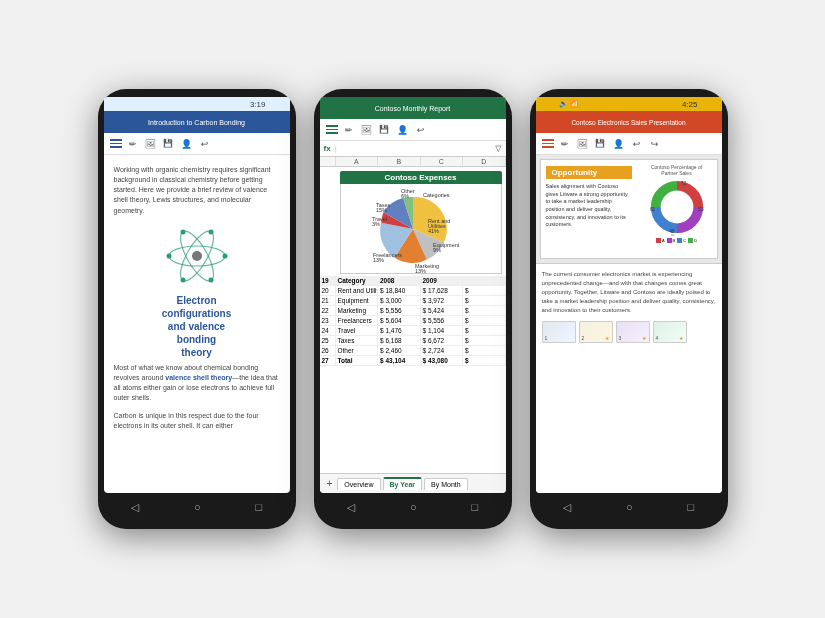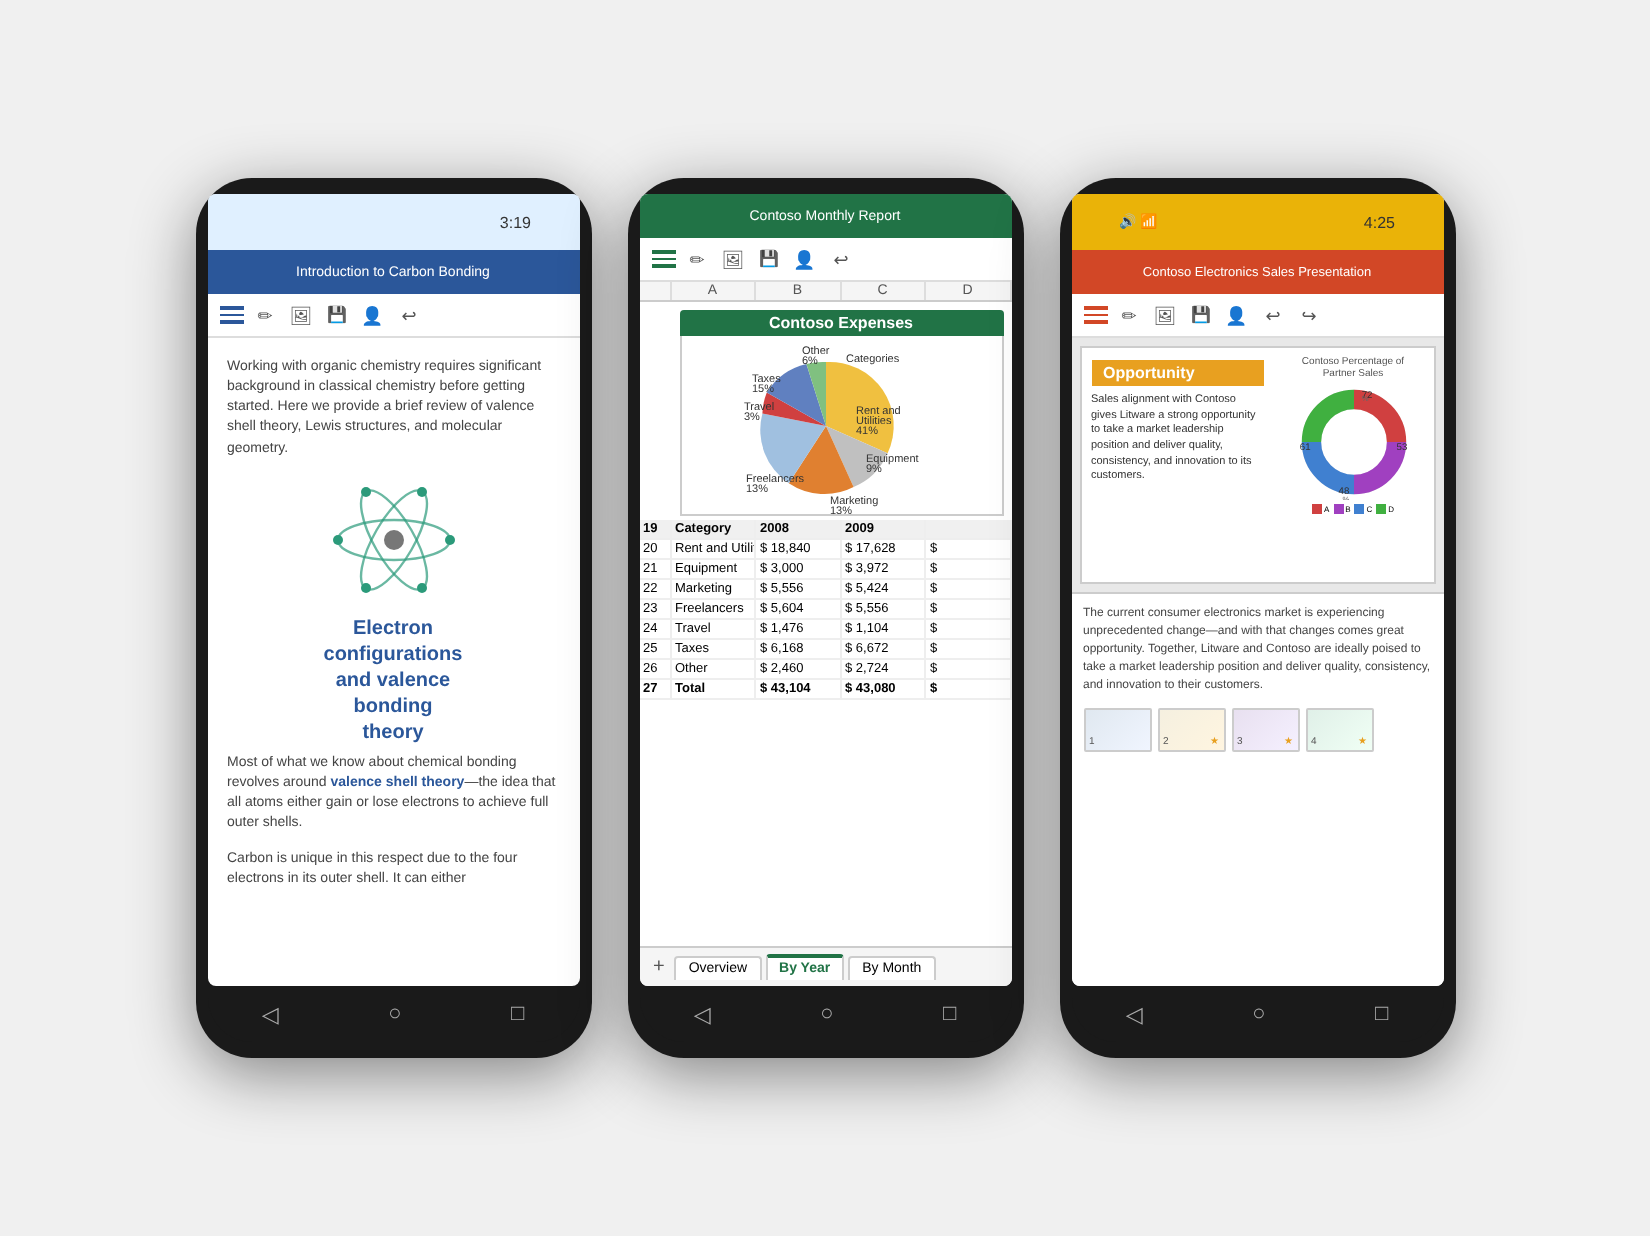--- a/index.html
+++ b/index.html
@@ -47,21 +47,21 @@
 
     
     .status-bar {
       background: #fff;
       display: flex;
       justify-content: flex-end;
       align-items: center;
       padding: 2px 24px;
       font-size: 8px;
       color: #333;
-      height: 28px;
+      height: 14px;
     }
     .status-bar-word { background: #e0f0ff; }
     .status-bar-excel { background: #e8f5e9; }
     .status-bar-ppt { background: #eab308; }
 
     
     .phone-navbar {
       height: 28px;
       background: #1a1a1a;
       display: flex;
@@ -287,21 +287,21 @@
       align-items: center;
       gap: 4px;
       padding: 0 6px;
     }
     .ppt-slide-area {
       padding: 4px;
       background: #e8e8e8;
     }
     .ppt-slide {
       background: #fff;
-      height: 119px;
+      height: 100px;
       border: 1px solid #ccc;
       display: flex;
       overflow: hidden;
     }
     .ppt-slide-left {
       flex: 1;
       padding: 6px 5px;
     }
     .ppt-slide-right {
       width: 80px;
@@ -495,20 +495,25 @@
             <span></span>
             <span></span>
         </div>
         <div class="toolbar-icon">✏</div>
         <div class="toolbar-icon">🖼</div>
         <div class="toolbar-icon" style="font-size:8px;">💾</div>
         <div class="toolbar-icon">👤</div>
         <div class="toolbar-icon">↩</div>
       </div>
 
+      <div class="excel-formula-bar">
+        <span style="color:#217346;font-weight:bold;">fx</span>
+        <span style="color:#ccc;">|</span>
+        <span style="margin-left:auto;color:#555;">▽</span>
+      </div>
 
       <div class="excel-grid-header">
         <div class="excel-col-head"></div>
         <div class="excel-col-head">A</div>
         <div class="excel-col-head">B</div>
         <div class="excel-col-head">C</div>
         <div class="excel-col-head">D</div>
       </div>
 
       <div class="excel-content">

